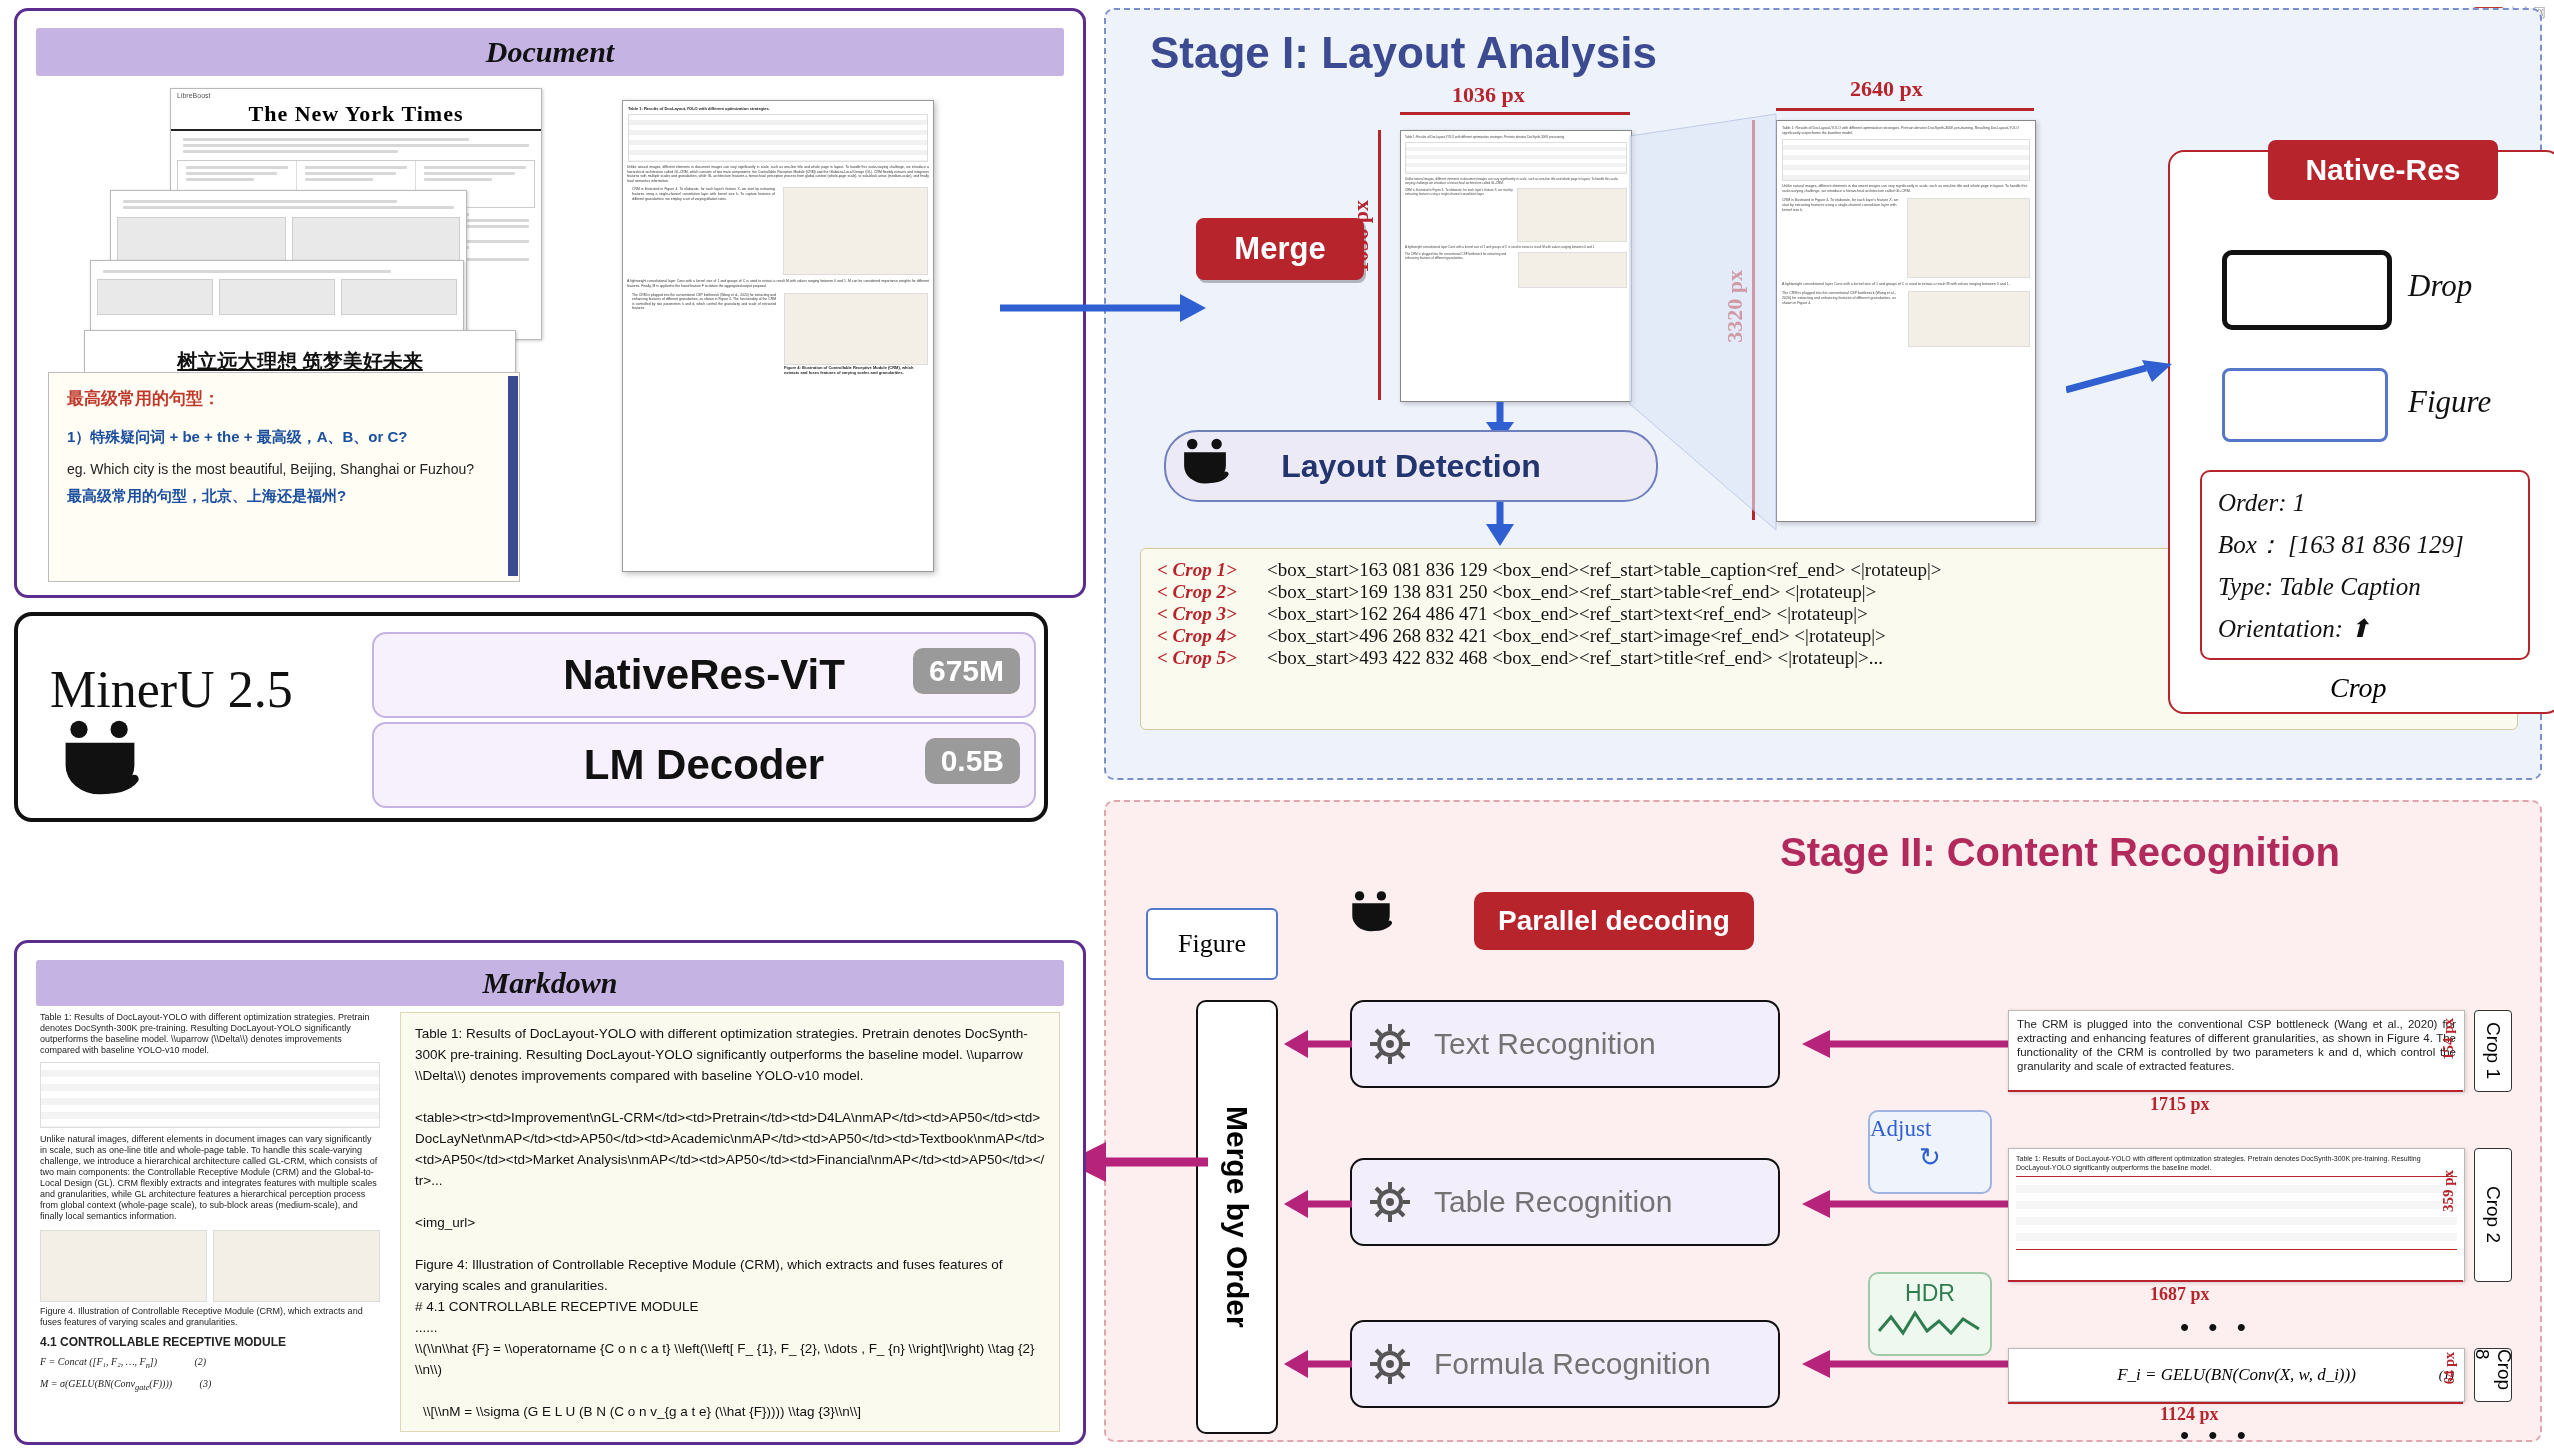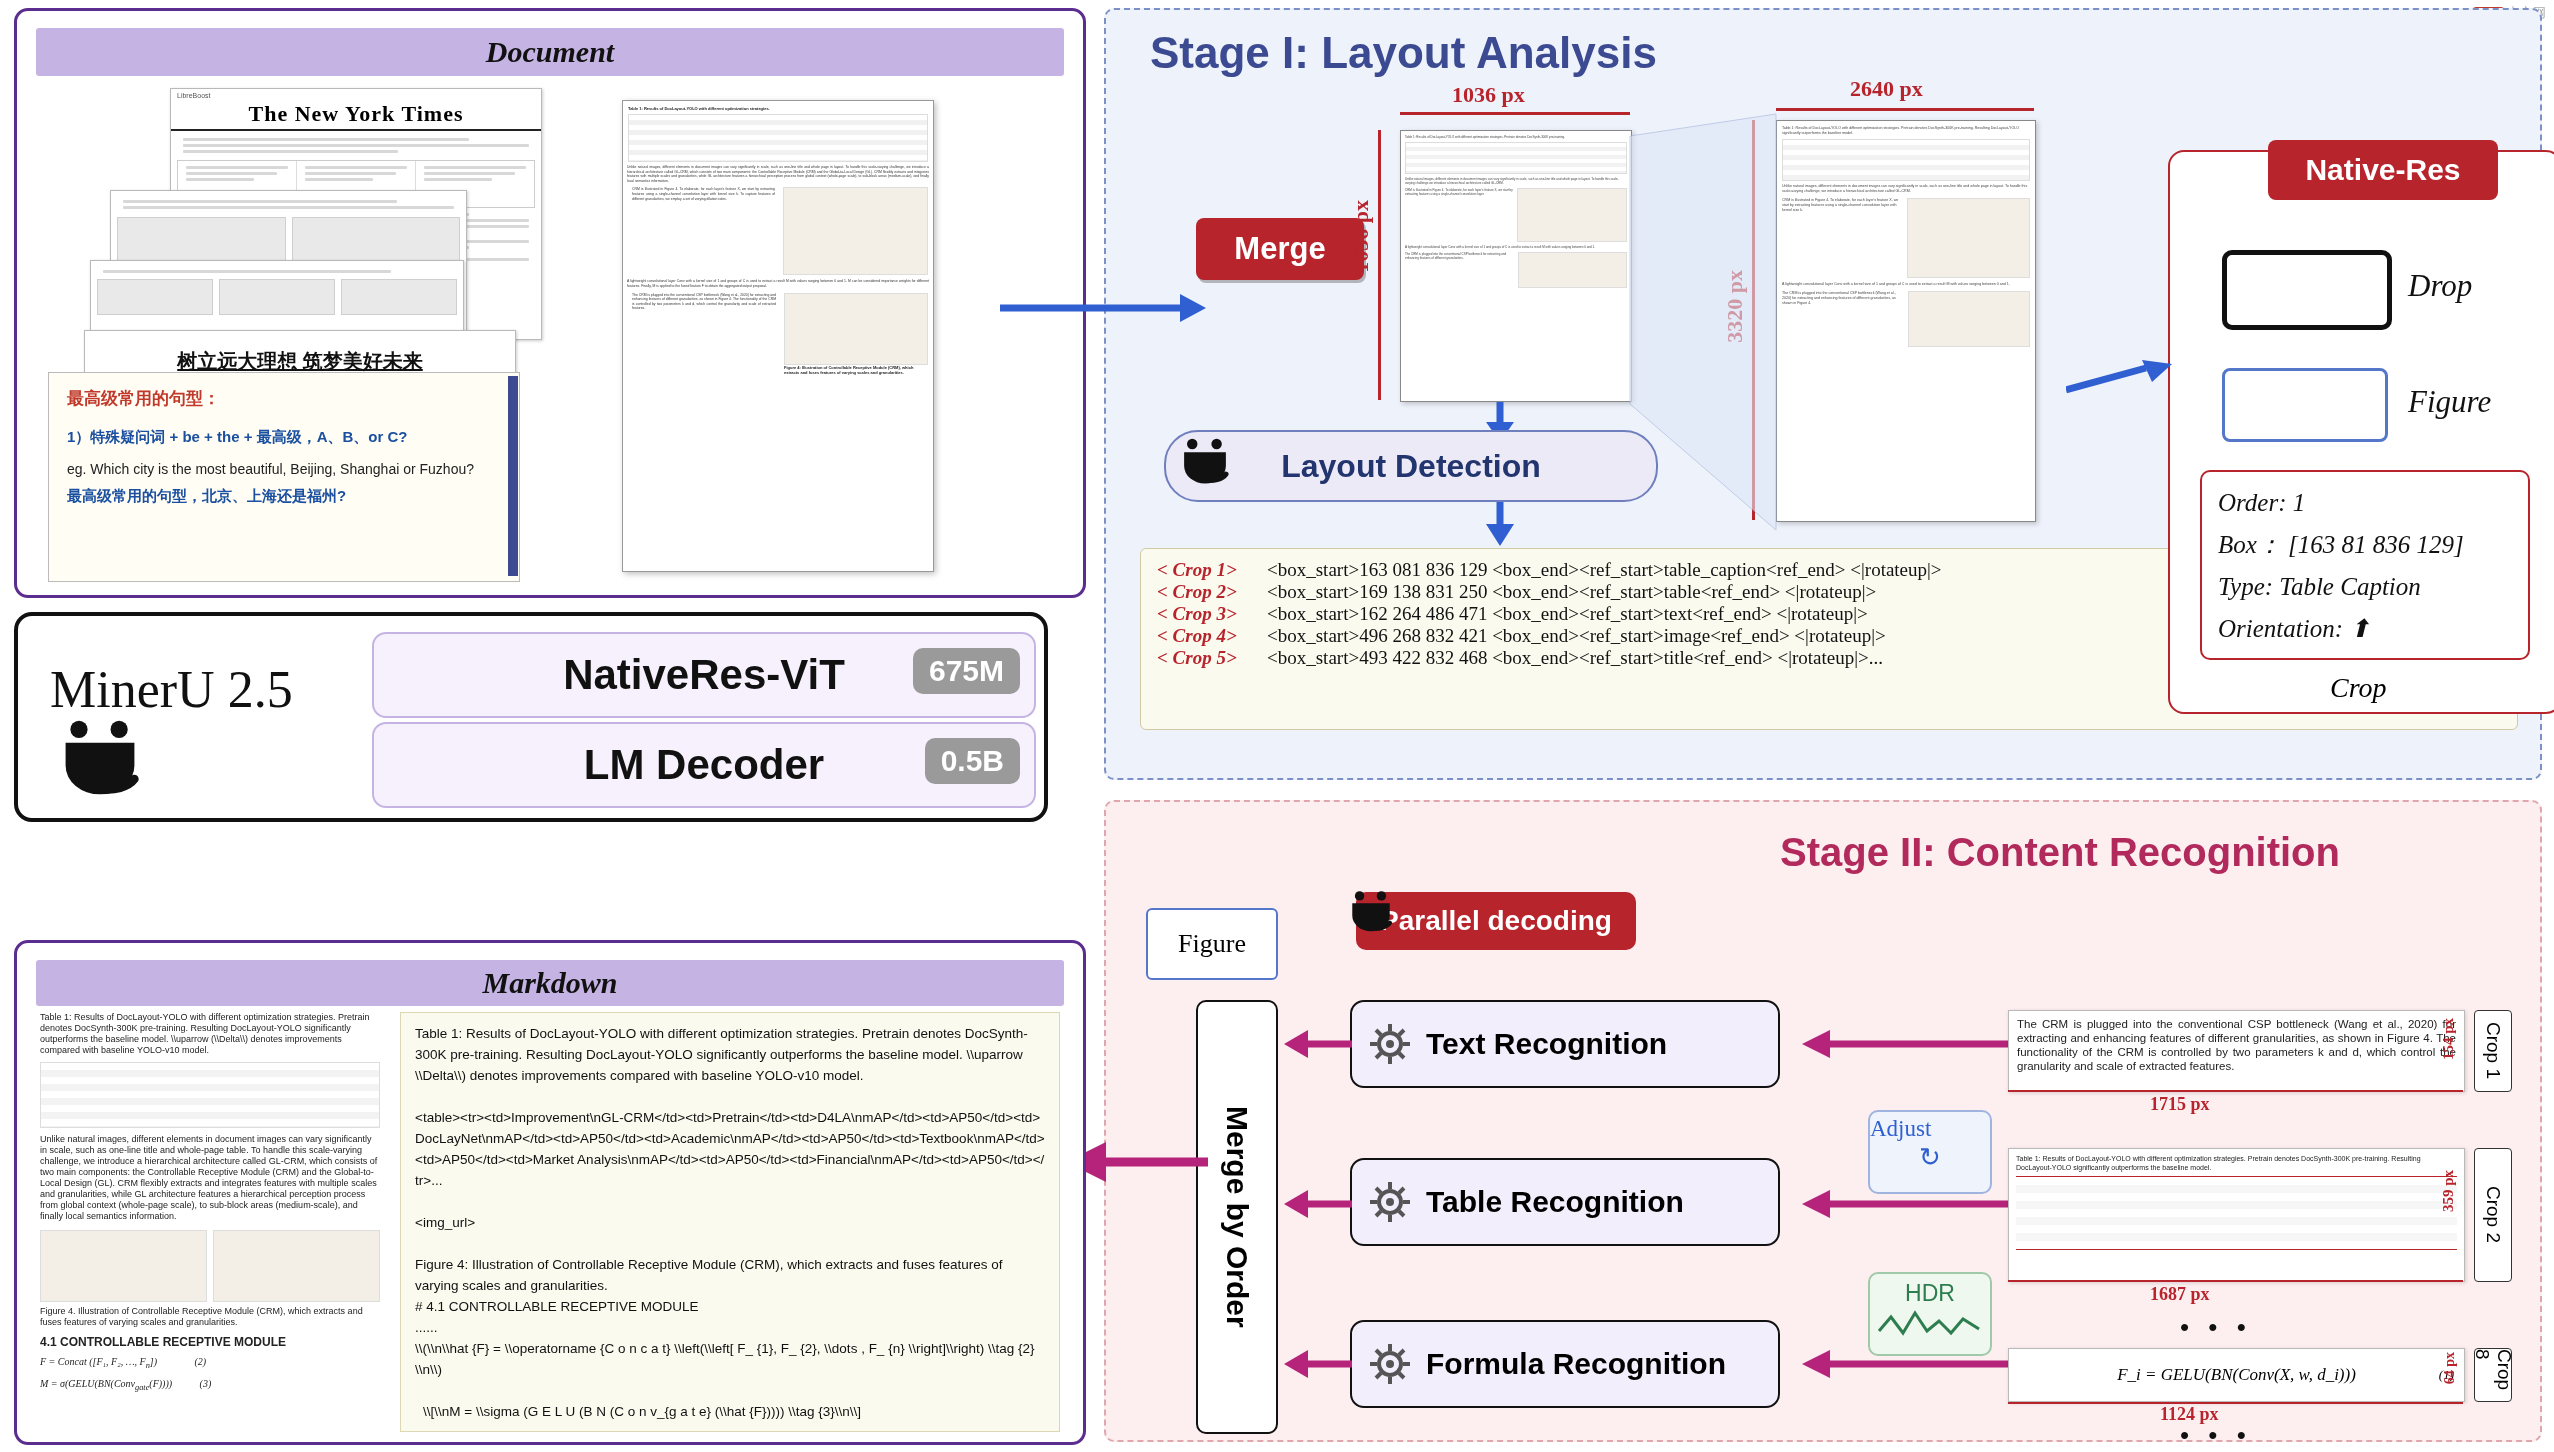--- a/index.html
+++ b/index.html
@@ -73,24 +73,24 @@
 
   .crops-box{left:1140px;top:548px;width:1376px;height:180px;background:#fbfaef;border:1px solid #cfcaa4;border-radius:6px;}
   .crop-row{display:flex;align-items:center;font-family:"Liberation Serif",serif;font-size:19px;white-space:nowrap;}
   .crop-id{color:#b7242c;font-style:italic;font-weight:bold;width:110px;text-align:left;}
   .crop-code{color:#111;}
 
   
   .figure-tag{left:1146px;top:908px;width:128px;height:68px;border:2px solid #5577c9;border-radius:6px;background:#fff;display:flex;align-items:center;justify-content:center;font-size:26px;font-family:"Liberation Serif",serif;}
   .merge-box{left:1196px;top:1000px;width:78px;height:430px;border:2px solid #111;border-radius:10px;background:#fff;display:flex;align-items:center;justify-content:center;}
   .merge-box span{writing-mode:vertical-rl;font-size:30px;font-weight:bold;}
-  .pd-btn{left:1356px;top:892px;width:280px;height:58px;background:#b7242c;color:#fff;border-radius:10px;display:flex;align-items:center;justify-content:center;font-size:28px;font-weight:bold;}
+  .pd-btn{left:1474px;top:892px;width:280px;height:58px;background:#b7242c;color:#fff;border-radius:10px;display:flex;align-items:center;justify-content:center;font-size:28px;font-weight:bold;}
   .pd-logo{left:1345px;top:886px;width:52px;height:52px;}
   .task{position:absolute;width:430px;height:88px;background:#f3eefb;border:2px solid #111;border-radius:14px;display:flex;align-items:center;padding-left:16px;box-sizing:border-box;}
-  .task span{font-size:30px;font-weight:bold;color:#000000;margin-left:14px;}
+  .task span{font-size:30px;font-weight:normal;color:#737373;margin-left:22px;}
   .t1{left:1350px;top:1000px;}
   .t2{left:1350px;top:1158px;}
   .t3{left:1350px;top:1320px;}
 
   .adjust{left:1868px;top:1110px;width:120px;height:80px;border:2px solid #9fb4df;border-radius:10px;background:#eef3fc;}
   .hdr-chip{left:1868px;top:1272px;width:120px;height:80px;border:2px solid #9fc9a8;border-radius:10px;background:#eff8ef;}
 
   .cropcard{position:absolute;background:#fff;border:1px solid #b9b9b9;box-shadow:1px 1px 4px rgba(0,0,0,.15);}
   .c1{left:2008px;top:1010px;width:455px;height:80px;}
   .c2{left:2008px;top:1148px;width:455px;height:132px;}

